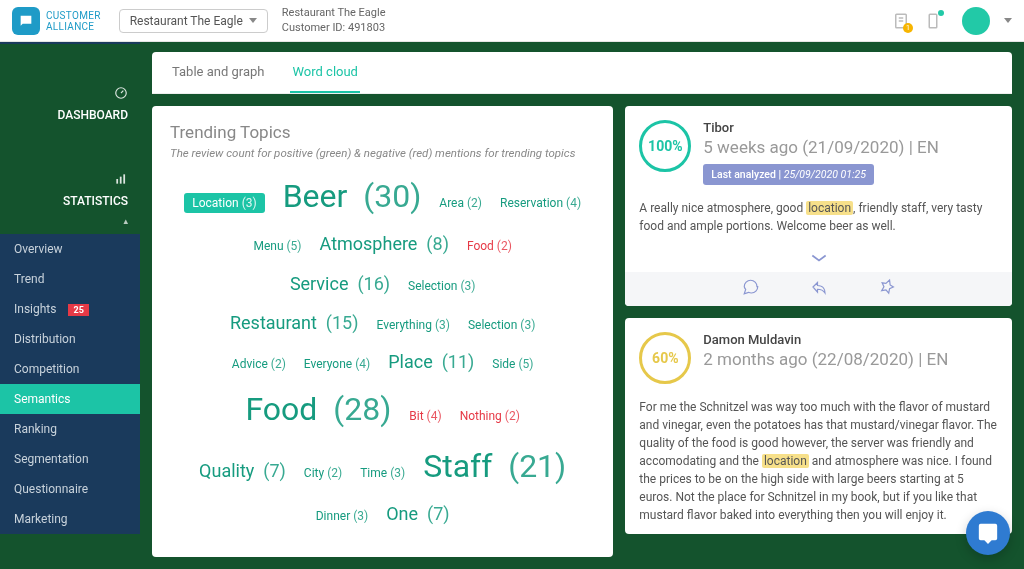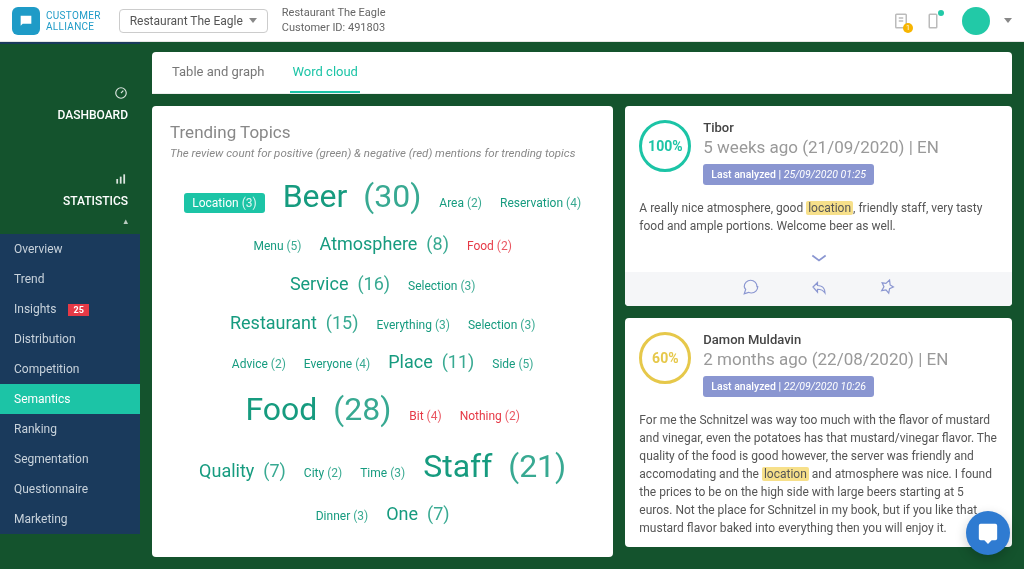--- a/index.html
+++ b/index.html
@@ -278,24 +278,20 @@
             </span>
           </div>
         </div>
 
         <div class="review">
           <div class="review-top">
             <div class="score-ring ring-yellow">60%</div>
             <div class="review-meta">
               <div class="name">Damon Muldavin</div>
               <div class="time">2 months ago (22/08/2020) | EN</div>
-              <div class="analyzed">
-                <span class="lbl">Last analyzed |</span>
-                <span>22/09/2020 10:26</span>
-              </div>
             </div>
           </div>
           <div class="review-body">
             <span>For me the Schnitzel was way too much with the flavor of mustard and vinegar, even the potatoes has that mustard/vinegar flavor. The quality of the food is good however, the server was friendly and accomodating and the </span><span class="hl">location</span><span> and atmosphere was nice. I found the prices to be on the high side with large beers starting at 5 euros. Not the place for Schnitzel in my book, but if you like that mustard flavor baked into everything then you will enjoy it.</span>
           </div>
 
         </div>
 
       </div>
     </div>

